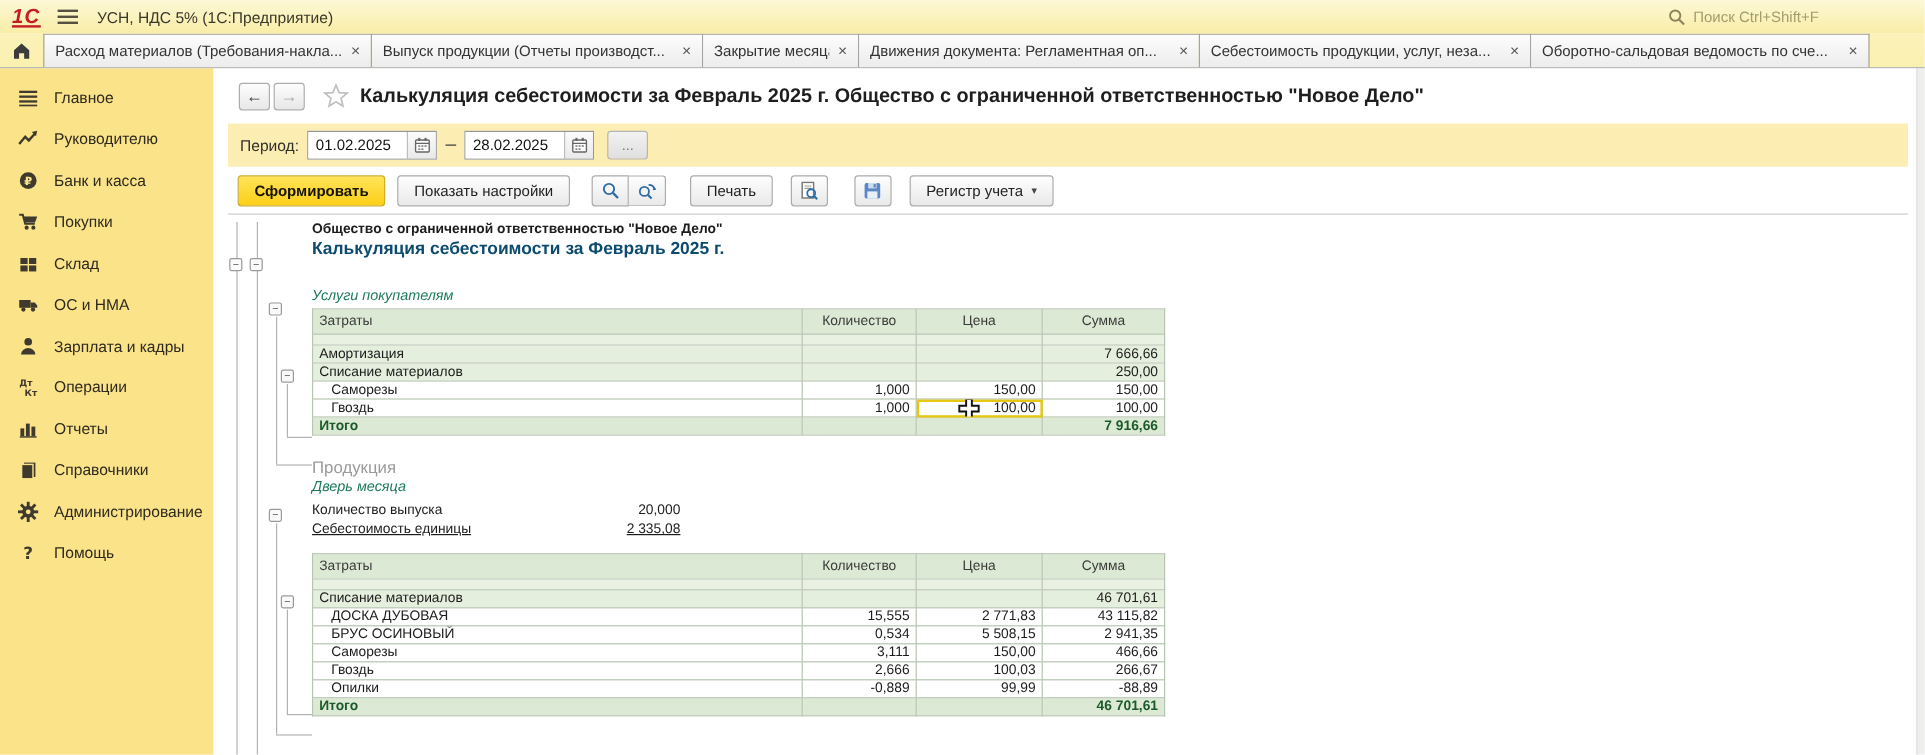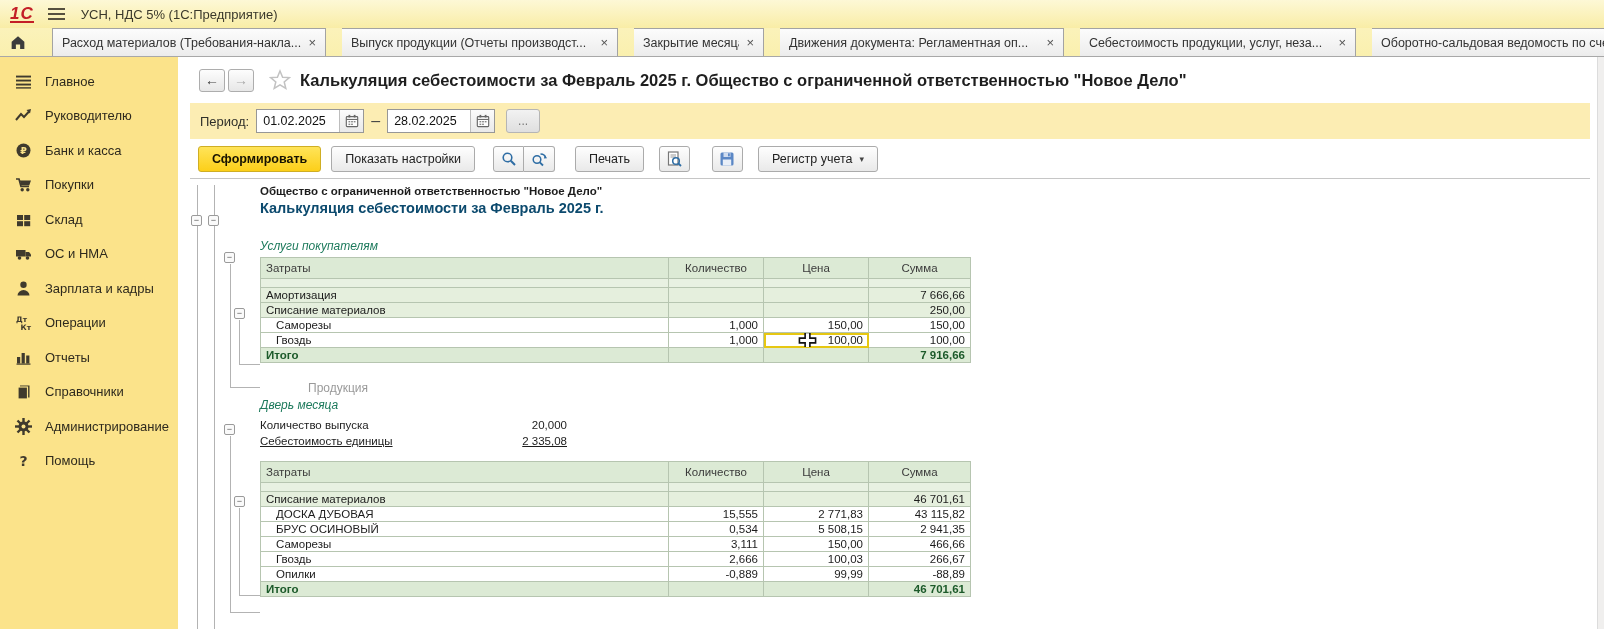--- a/index.html
+++ b/index.html
@@ -16,21 +16,21 @@
   .app-title { font-size:13px; color:#3a382b; }
   .search-box { margin-left:auto; display:flex; align-items:center; gap:6px; width:210px; height:22px;
     padding:0 6px; color:#a39c6e; font-size:12.5px; }
 
   
   .tabbar { position:absolute; left:0; top:28px; width:1604px; height:29px;
     background:linear-gradient(#fbf2ba,#faf0ae); border-bottom:1px solid #a8a8a8; display:flex; align-items:stretch; overflow:hidden; }
   .home-btn { width:36px; display:flex; align-items:center; justify-content:center; flex:0 0 auto; }
   .tab { flex:0 0 auto; display:flex; align-items:center; gap:7px; padding:0 9px;
     background:linear-gradient(#fcfcfc,#ececec); border:1px solid #a3a3a3; border-bottom:none;
-    font-size:12.5px; color:#333; overflow:hidden;margin-left:16px; }
+    font-size:12.5px; color:#333; overflow:hidden; }
   .tab + .tab { border-left:none; }
   .tab-label { white-space:nowrap; overflow:hidden; flex:1 1 auto; }
   .tab-close { color:#555; font-size:13px; line-height:13px; flex:0 0 auto; }
 
   
   .sidebar { position:absolute; left:0; top:57px; width:178px; height:572px; background:#fbe38a; padding-top:7px; }
   .side-item { height:34.5px; display:flex; align-items:center; gap:13px; padding-left:15px; font-size:13px; color:#2e2a1e; cursor:default; }
   .side-item svg { flex:0 0 auto; }
   .side-gutter { position:absolute; left:178px; top:57px; width:12px; height:572px; background:#ffffff; }
 
@@ -63,21 +63,21 @@
   .pair .icon-btn + .icon-btn { border-left:none; border-top-left-radius:0; border-bottom-left-radius:0; }
   .pair .icon-btn:first-child { border-top-right-radius:0; border-bottom-right-radius:0; }
   .caret { display:inline-block; font-size:9px; color:#444; }
 
   
   .report { position:absolute; left:0; top:122px; width:1400px; height:450px; background:#fff; }
   .abs { position:absolute; }
   .company { left:70px; top:6px; font-size:11.5px; font-weight:bold; color:#1c1c1c; }
   .rep-heading { left:70px; top:21px; font-size:14.5px; font-weight:bold; color:#0c4a6e; }
   .grp-title { font-size:12px; font-style:italic; color:#1d7a5c; }
-  .kind-label { left:70px; top:202px; font-size:12px; color:#9a9a9a;margin-left:48px; }
+  .kind-label { left:70px; top:202px; font-size:14px; color:#9a9a9a; }
   .stat-row { left:70px; display:flex; font-size:11.5px; color:#1d1d1d; }
   .stat-label { width:240px; }
   .stat-value { width:67px; text-align:right; }
 
   .rtable { border-collapse:collapse; width:710px; table-layout:fixed; font-size:11.5px; color:#1c1c1c; }
   .rtable td { border:1px solid #b6c5b0; padding:0 5px; white-space:nowrap; overflow:hidden; height:15px; }
   .rtable .c-qty,.rtable .c-price,.rtable .c-sum { text-align:right; }
   .rtable tr.thead td { background:#dcead5; color:#3b3b3b; height:21px; }
   .rtable tr.thead .c-qty,.rtable tr.thead .c-price,.rtable tr.thead .c-sum { text-align:center; }
   .rtable tr.subhead td { background:#e8f1e2; height:9px; }
@@ -93,20 +93,27 @@
   .expbox { position:absolute; width:11px; height:11px; border:1px solid #9a9a9a; border-radius:2px;
     background:#fafafa; font-size:9px; line-height:9px; text-align:center; color:#555; }
 </style>
 </head>
 <body>
 
 <div class="topbar">
   <span class="logo">1С</span>
   <span class="hamb"></span>
   <span class="app-title">УСН, НДС 5%  (1С:Предприятие)</span>
+  <div class="search-box">
+    <svg width="15" height="15" viewBox="0 0 15 15">
+        <circle cx="6" cy="6" r="4.3" fill="none" stroke="#8c845c" stroke-width="1.6"></circle>
+        <line x1="9.2" y1="9.2" x2="13.4" y2="13.4" stroke="#8c845c" stroke-width="1.8"></line>
+      </svg>
+    <span>Поиск Ctrl+Shift+F</span>
+  </div>
 </div>
 
 <div class="tabbar">
   <div class="home-btn">
     <svg width="18" height="18" viewBox="0 0 17 17">
         <path d="M2.5,15 V8.3 L8.5,3 L14.5,8.3 V15 h-4 v-4.2 h-4 V15 z" fill="#3c3c3c"></path>
       </svg>
   </div>
   <div class="tab" style="width:274px">
       <span class="tab-label">Расход материалов (Требования-накла...</span>

